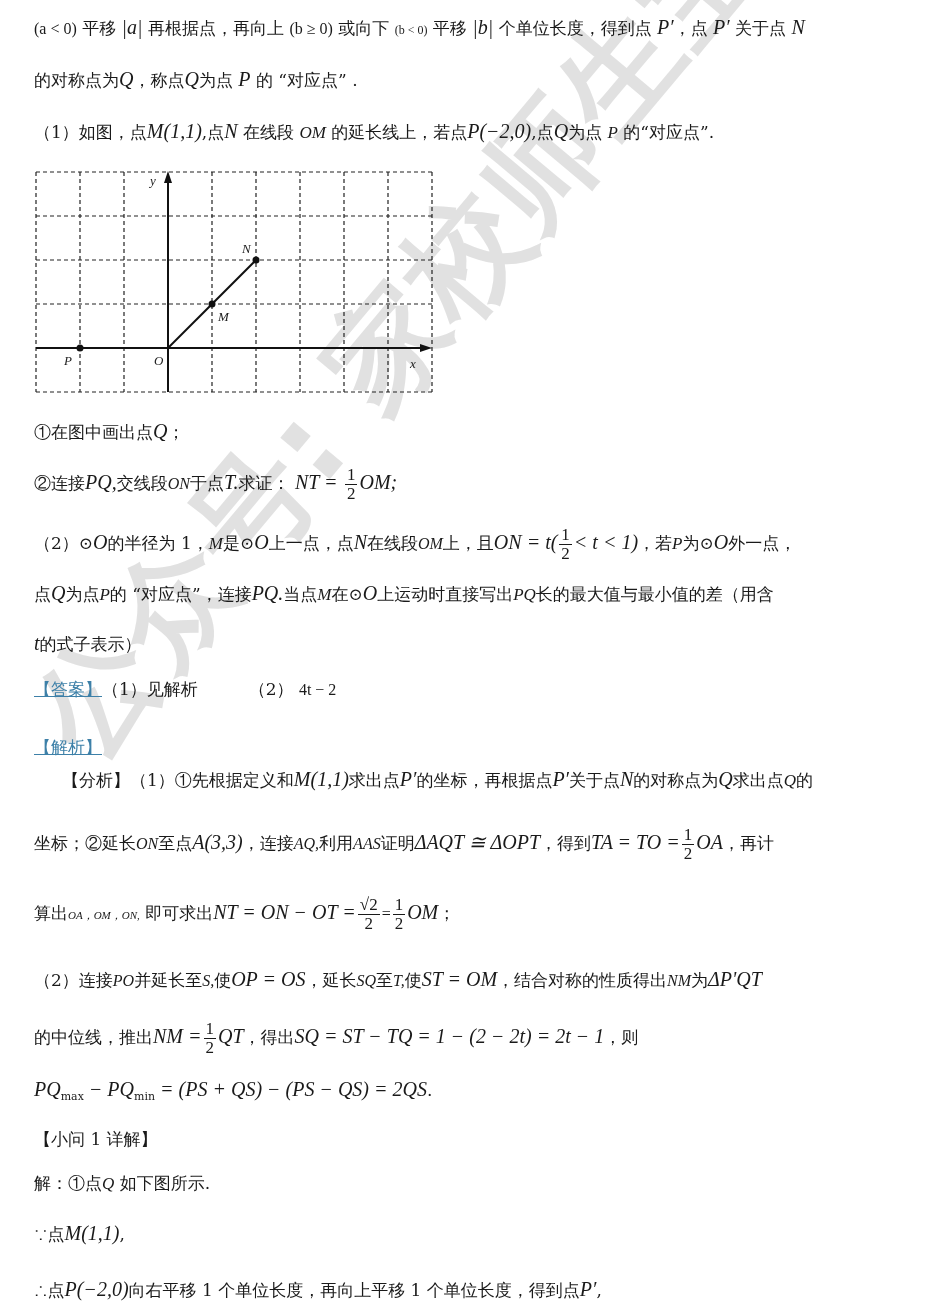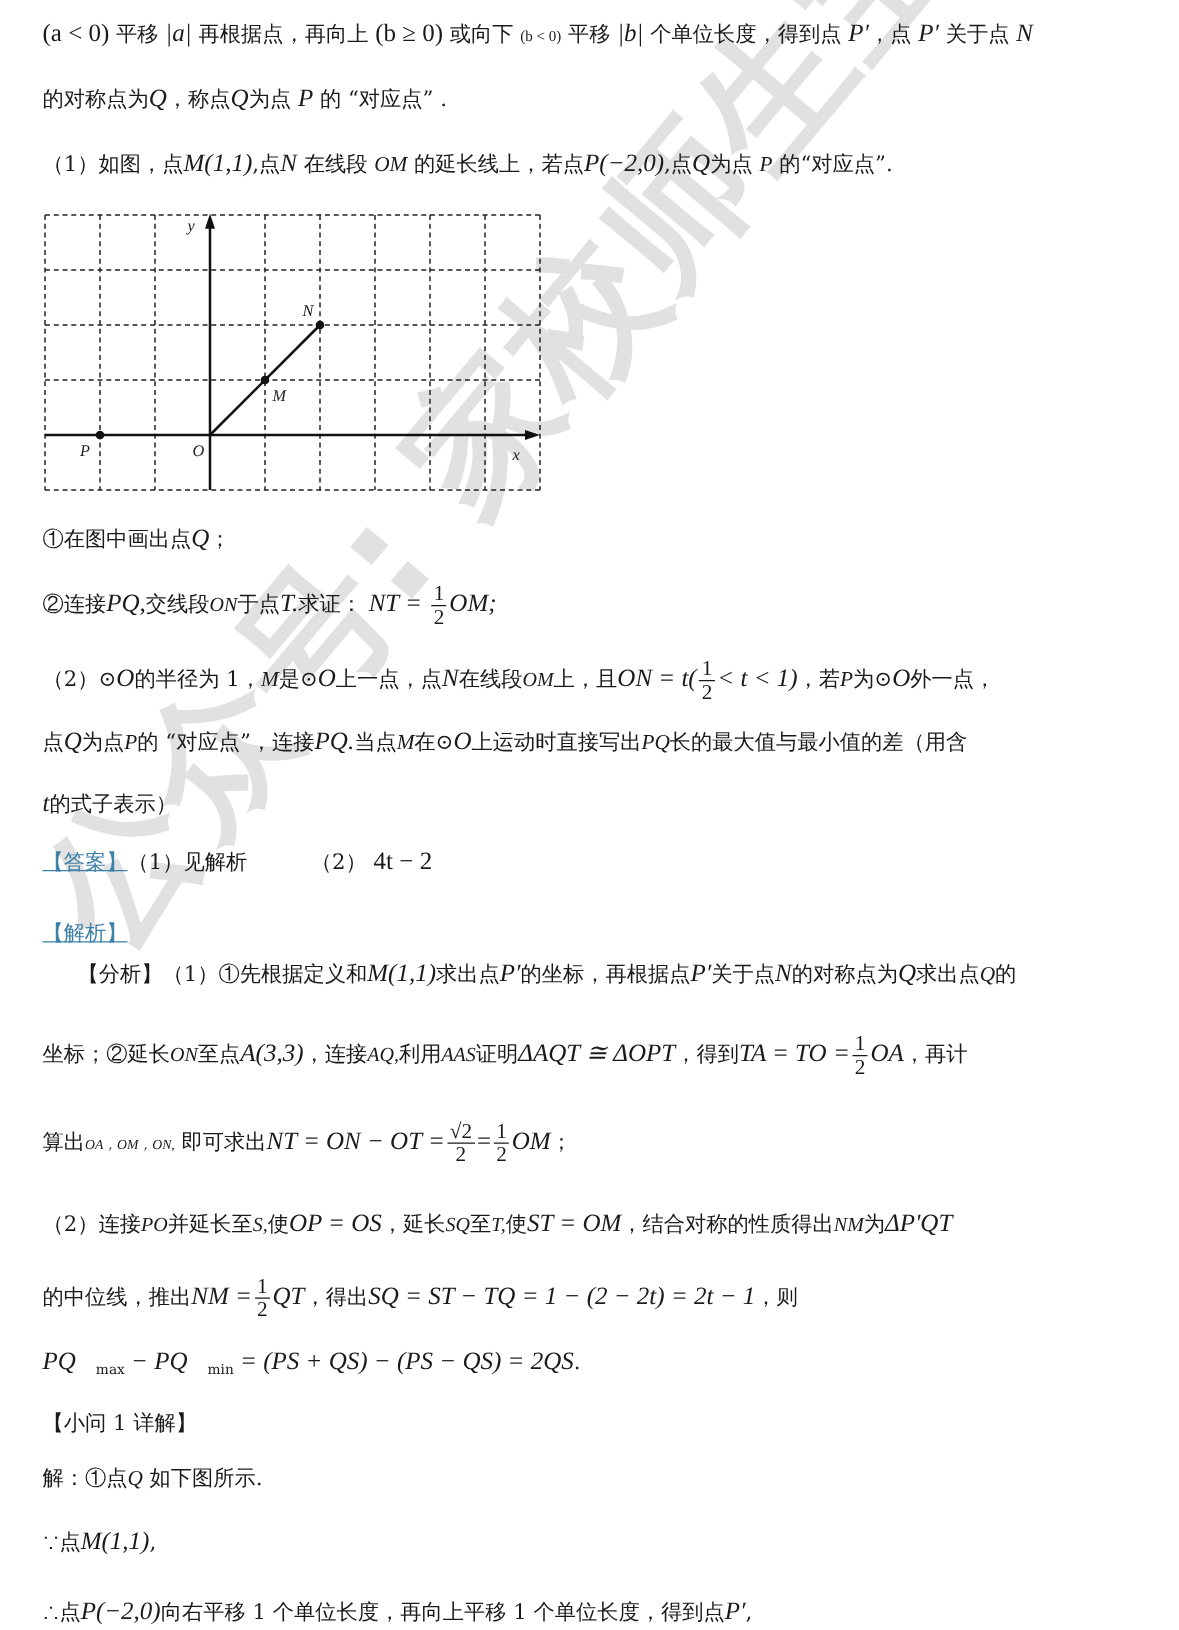--- a/index.html
+++ b/index.html
@@ -6,37 +6,37 @@
   body {
     width: 943px; height: 1304px; position: relative; overflow: hidden;
     font-family: "DejaVu Serif", "Liberation Serif", serif;
     color: #1a1a1a; font-size: 17px;
   }
   .line {
     position: absolute; left: 34px; white-space: nowrap;
     font-size: 17px; line-height: 26px;
   }
   .m { font-family: "Liberation Serif", serif; font-style: italic; font-size: 20px; }
-  .mr { font-family: "Liberation Serif", serif; font-size: 20px; }
+  .mr { font-family: "Liberation Serif", serif; font-size: 16px; }
   .frac {
     display: inline-flex; flex-direction: column; align-items: center;
     vertical-align: middle; font-family: "Liberation Serif", serif;
     font-size: 17px; line-height: 18px; margin: 0 2px;
   }
   .frac .num { border-bottom: 1px solid #1a1a1a; padding: 0 2px; }
   .blue { color: #3d80a8; text-decoration: underline; }
   .watermark {
     position: absolute; left: 60px; top: 660px;
     transform: rotate(-50deg); transform-origin: left center;
     font-family: "DejaVu Sans", sans-serif; font-weight: bold;
     font-size: 118px; color: rgba(170,170,170,0.35);
     white-space: nowrap; letter-spacing: 2px; pointer-events: none;
   }
   .figure { position: absolute; left: 30px; top: 165px; width: 410px; height: 232px; }
-  sub.s { font-size: 11px; font-style: normal; margin-left: 16px; }
+  sub.s { font-size: 11px; font-style: normal; }
 </style>
 </head>
 <body>
 
 <div class="watermark">公众号: 家校师生宝典</div>
 
 <div class="line" style="top:14px;">
   <span class="mr">(a &lt; 0)</span>
   <span>平移</span>
   <span class="m">|a|</span>

